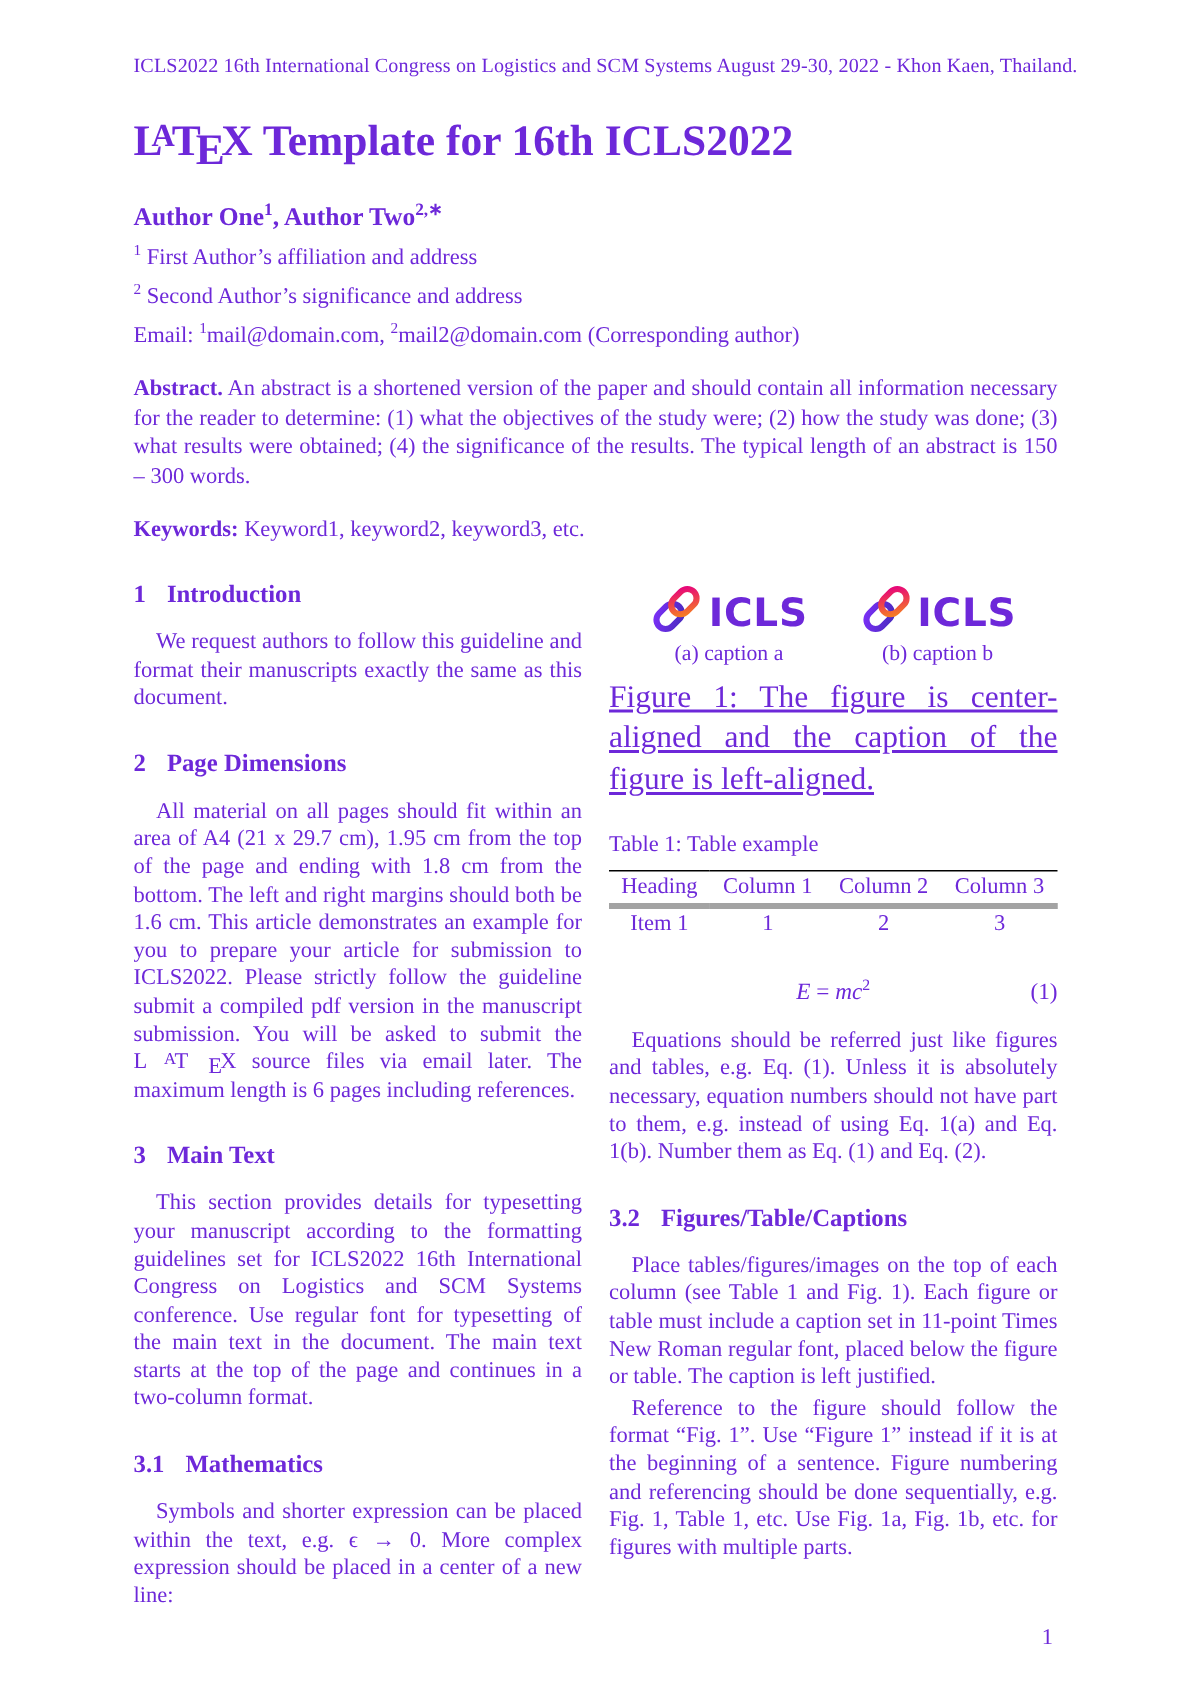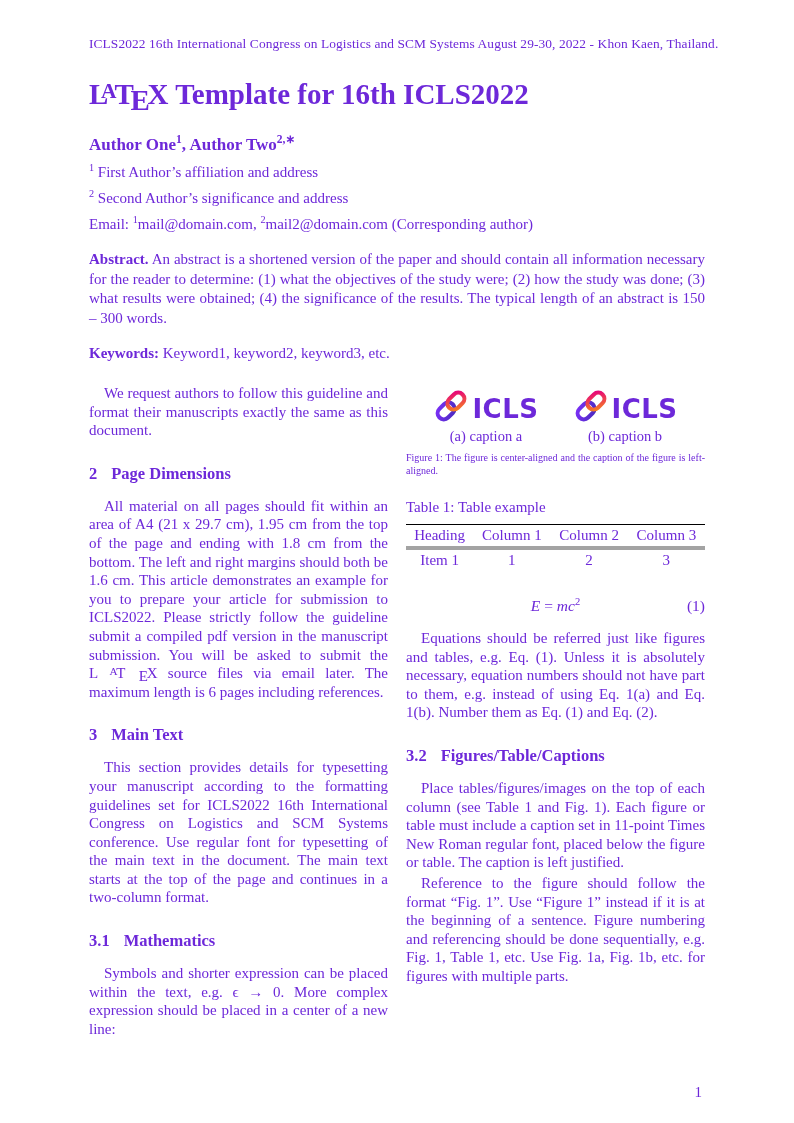--- a/index.html
+++ b/index.html
@@ -85,21 +85,21 @@
   }
   .subfigure { text-align: center; }
   .icls-logo { display: flex; align-items: flex-end; gap: 3px; }
   .icls-text {
     font-family: "DejaVu Sans", sans-serif;
     font-weight: bold;
     font-size: 26px;
     letter-spacing: 0.5px;
   }
   .subcaption { font-size: 14.5px; margin-top: 4px; }
-  .fig-caption { font-size: 10px; line-height: 1.3; text-align: justify; }
+  .fig-caption { font-size: 21px; line-height: 1.3; text-align: justify; text-decoration: underline; }
 
   
   .table-caption { font-size: 15px; margin: 22px 0 8px 0; }
   table.paper-table {
     width: 100%;
     border-collapse: collapse;
     font-size: 15px;
     margin-bottom: 26px;
   }
   table.paper-table th, table.paper-table td {
@@ -160,20 +160,21 @@
   <div class="email-line"><span>Email: </span><sup>1</sup><span>mail@domain.com, </span><sup>2</sup><span>mail2@domain.com (Corresponding author)</span></div>
 
   <div class="abstract"><span class="label">Abstract.</span><span> An abstract is a shortened version of the paper and should contain all information necessary for the reader to determine: (1) what the objectives of the study were; (2) how the study was done; (3) what results were obtained; (4) the significance of the results. The typical length of an abstract is 150 – 300 words.</span></div>
 
   <div class="keywords"><span class="label">Keywords:</span><span> Keyword1, keyword2, keyword3, etc.</span></div>
 
   <div class="columns">
 
     <div class="col">
 
+      <h2 class="section-heading first"><span class="sec-num">1</span><span>Introduction</span></h2>
       <p class="body">We request authors to follow this guideline and format their manuscripts exactly the same as this document.</p>
 
       <h2 class="section-heading"><span class="sec-num">2</span><span>Page Dimensions</span></h2>
       <p class="body"><span>All material on all pages should fit within an area of A4 (21 x 29.7 cm), 1.95 cm from the top of the page and ending with 1.8 cm from the bottom. The left and right margins should both be 1.6 cm. This article demonstrates an example for you to prepare your article for submission to ICLS2022. Please strictly follow the guideline submit a compiled pdf version in the manuscript submission. You will be asked to submit the </span><span class="latex"><span>L</span><span class="lA">A</span><span>T</span><span class="lE">E</span><span>X</span></span><span> source files via email later. The maximum length is 6 pages including references.</span></p>
 
       <h2 class="section-heading"><span class="sec-num">3</span><span>Main Text</span></h2>
       <p class="body">This section provides details for typesetting your manuscript according to the formatting guidelines set for ICLS2022 16th International Congress on Logistics and SCM Systems conference. Use regular font for typesetting of the main text in the document. The main text starts at the top of the page and continues in a two-column format.</p>
 
       <h2 class="section-heading"><span class="sec-num">3.1</span><span>Mathematics</span></h2>
       <p class="body">Symbols and shorter expression can be placed within the text, e.g. ϵ → 0. More complex expression should be placed in a center of a new line:</p>

